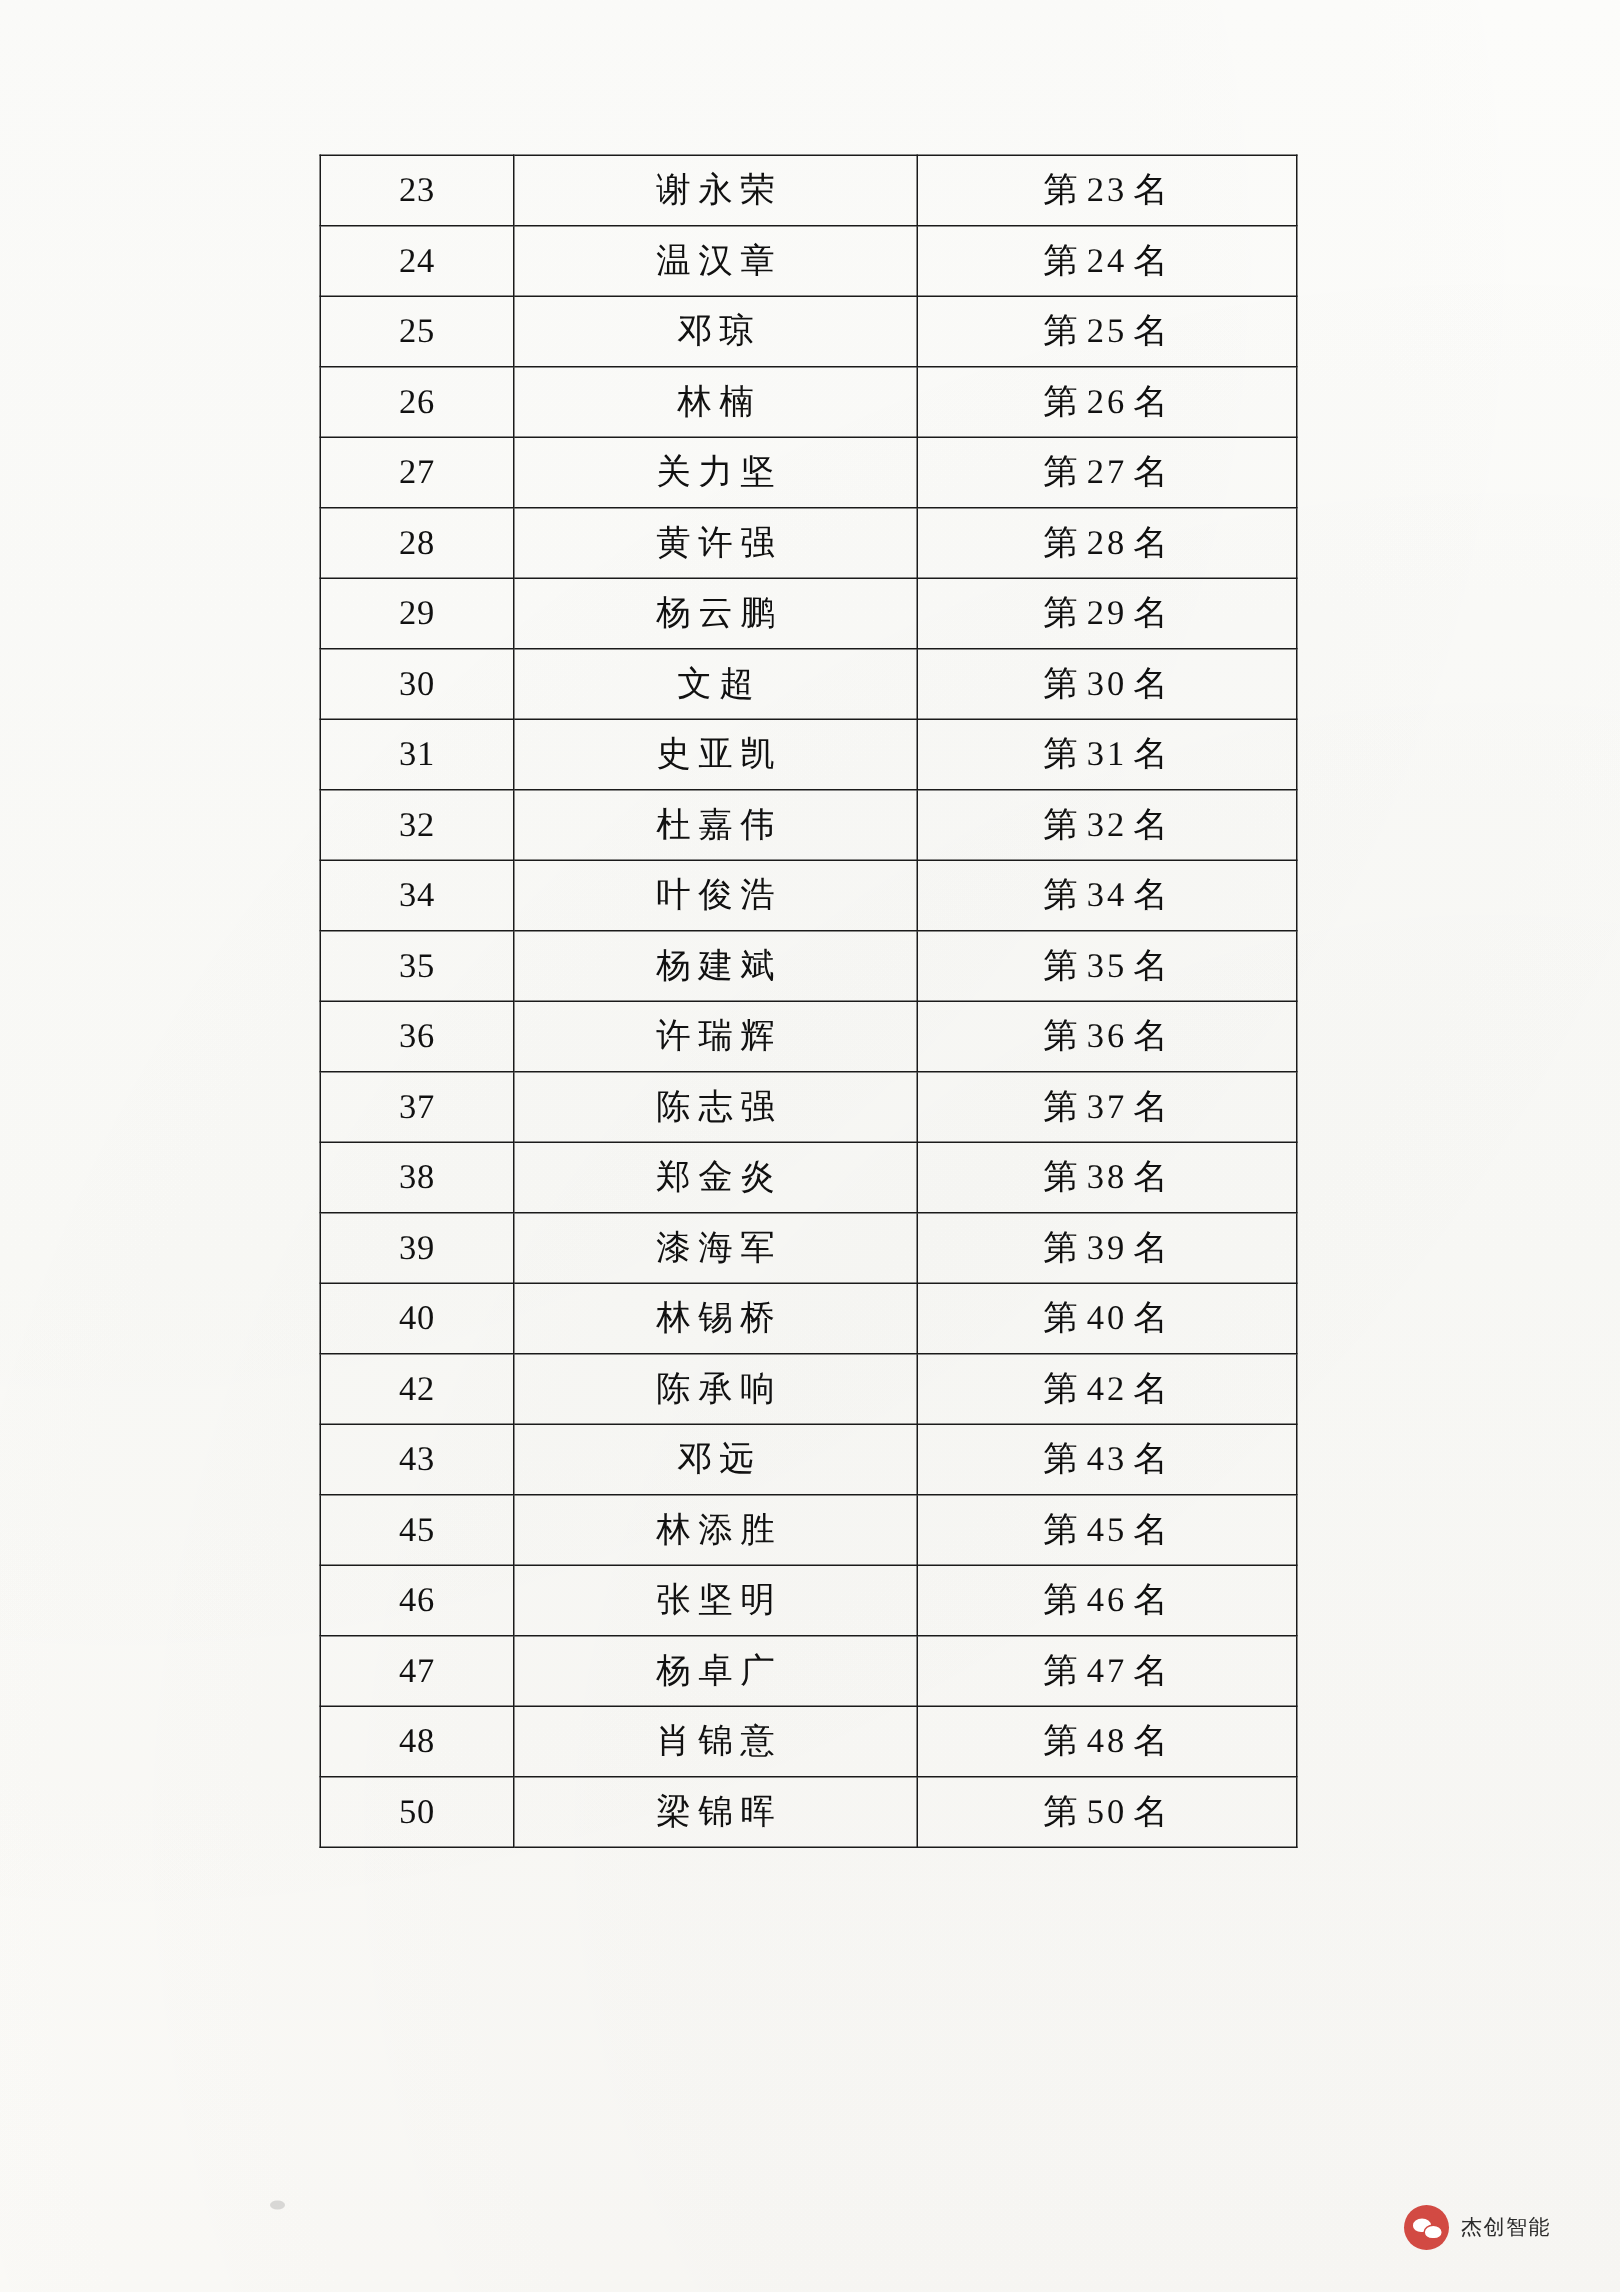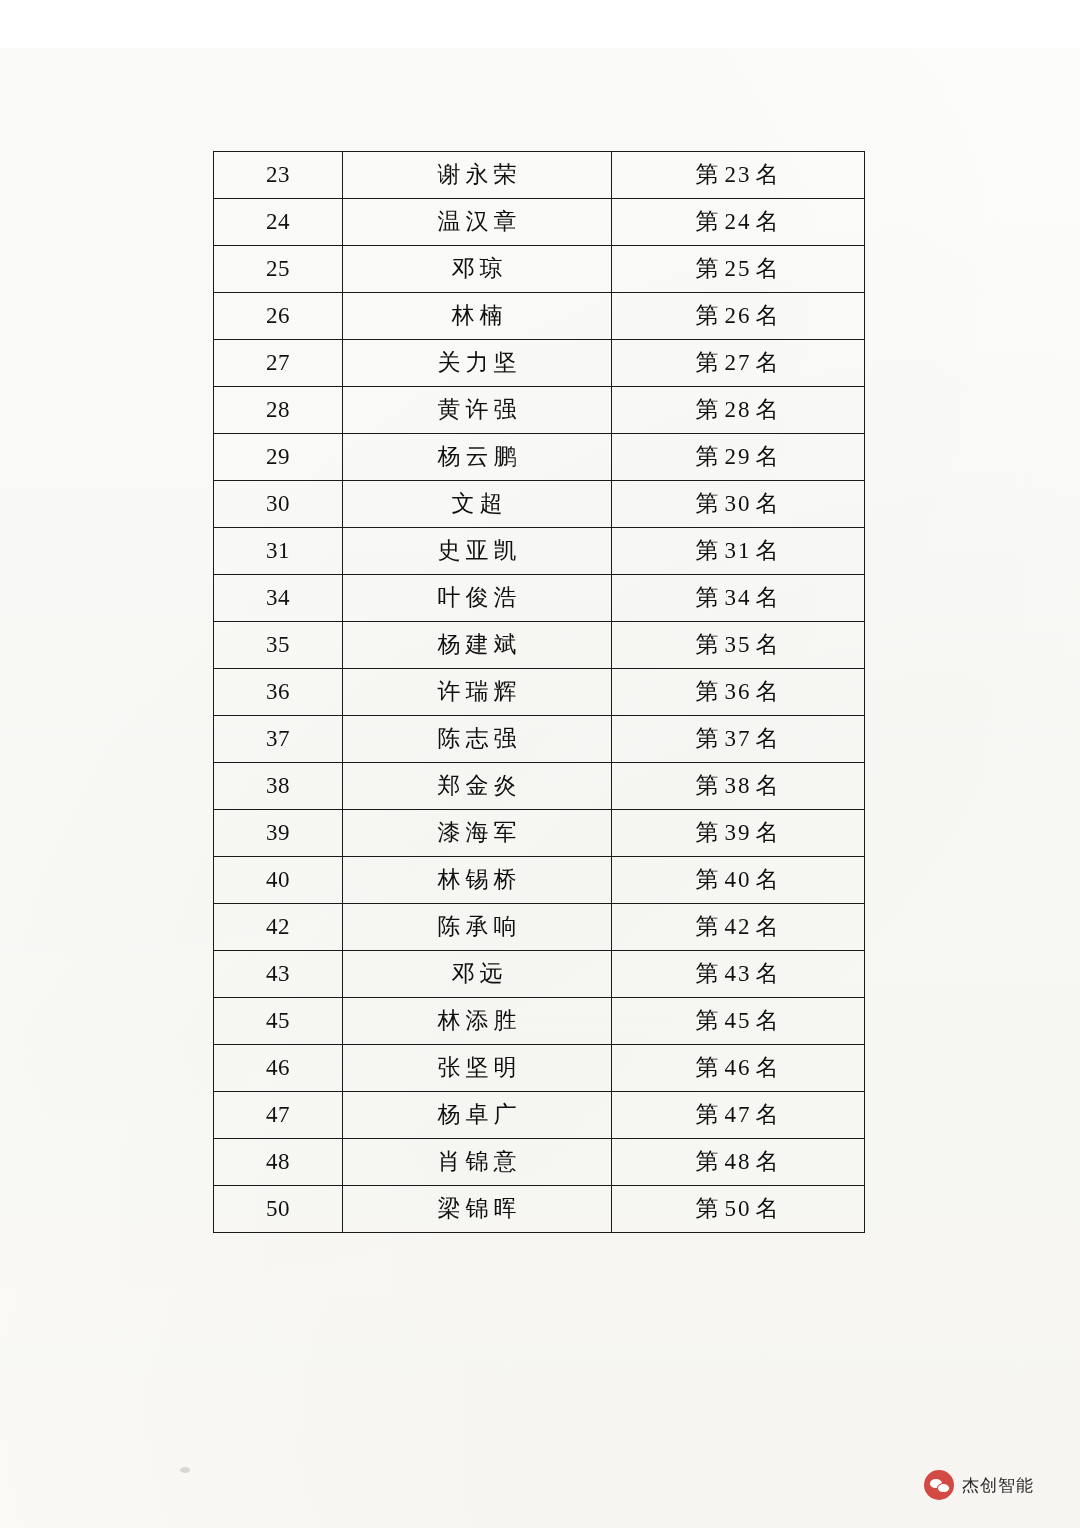--- a/index.html
+++ b/index.html
@@ -12,21 +12,20 @@
     background: #ffffff;
     font-family: "Liberation Serif", "DejaVu Serif", serif;
     position: relative;
     overflow: hidden;
   }
   
   .page {
     position: absolute;
     inset: 0;
     background: linear-gradient(180deg, #fdfdfb 0%, #fbfbf8 55%, #faf9f6 100%);
-    margin-top: 48px;
   }
   .scan-noise {
     position: absolute;
     inset: 0;
     background:
       radial-gradient(circle at 8% 12%, rgba(0,0,0,0.012) 0 40%, rgba(0,0,0,0) 70%),
       radial-gradient(circle at 92% 80%, rgba(0,0,0,0.015) 0 35%, rgba(0,0,0,0) 70%);
     pointer-events: none;
   }
   .table-wrap {
@@ -100,21 +99,21 @@
     left: 13px;
     top: 13px;
     width: 11px;
     height: 8px;
     border-radius: 50% 50% 45% 45%;
     background: #ffffff;
     border: 1px solid #d24a43;
   }
   .badge-text {
     font-family: Liberation Sans, sans-serif;
-    font-size: 17px;
+    font-size: 14px;
     color: #2b2b2b;
     letter-spacing: 1px;
   }
   .corner-smudge {
     position: absolute;
     left: 180px;
     bottom: 55px;
     width: 10px;
     height: 6px;
     background: rgba(120,120,120,0.25);
@@ -169,20 +168,25 @@
             <td class="col-index">30</td>
             <td class="col-name">文超</td>
             <td class="col-rank"><span class="rank-text"><span>第</span><span class="num">30</span><span>名</span></span></td>
           </tr>
           <tr>
             <td class="col-index">31</td>
             <td class="col-name">史亚凯</td>
             <td class="col-rank"><span class="rank-text"><span>第</span><span class="num">31</span><span>名</span></span></td>
           </tr>
           <tr>
+            <td class="col-index">32</td>
+            <td class="col-name">杜嘉伟</td>
+            <td class="col-rank"><span class="rank-text"><span>第</span><span class="num">32</span><span>名</span></span></td>
+          </tr>
+          <tr>
             <td class="col-index">34</td>
             <td class="col-name">叶俊浩</td>
             <td class="col-rank"><span class="rank-text"><span>第</span><span class="num">34</span><span>名</span></span></td>
           </tr>
           <tr>
             <td class="col-index">35</td>
             <td class="col-name">杨建斌</td>
             <td class="col-rank"><span class="rank-text"><span>第</span><span class="num">35</span><span>名</span></span></td>
           </tr>
           <tr>

